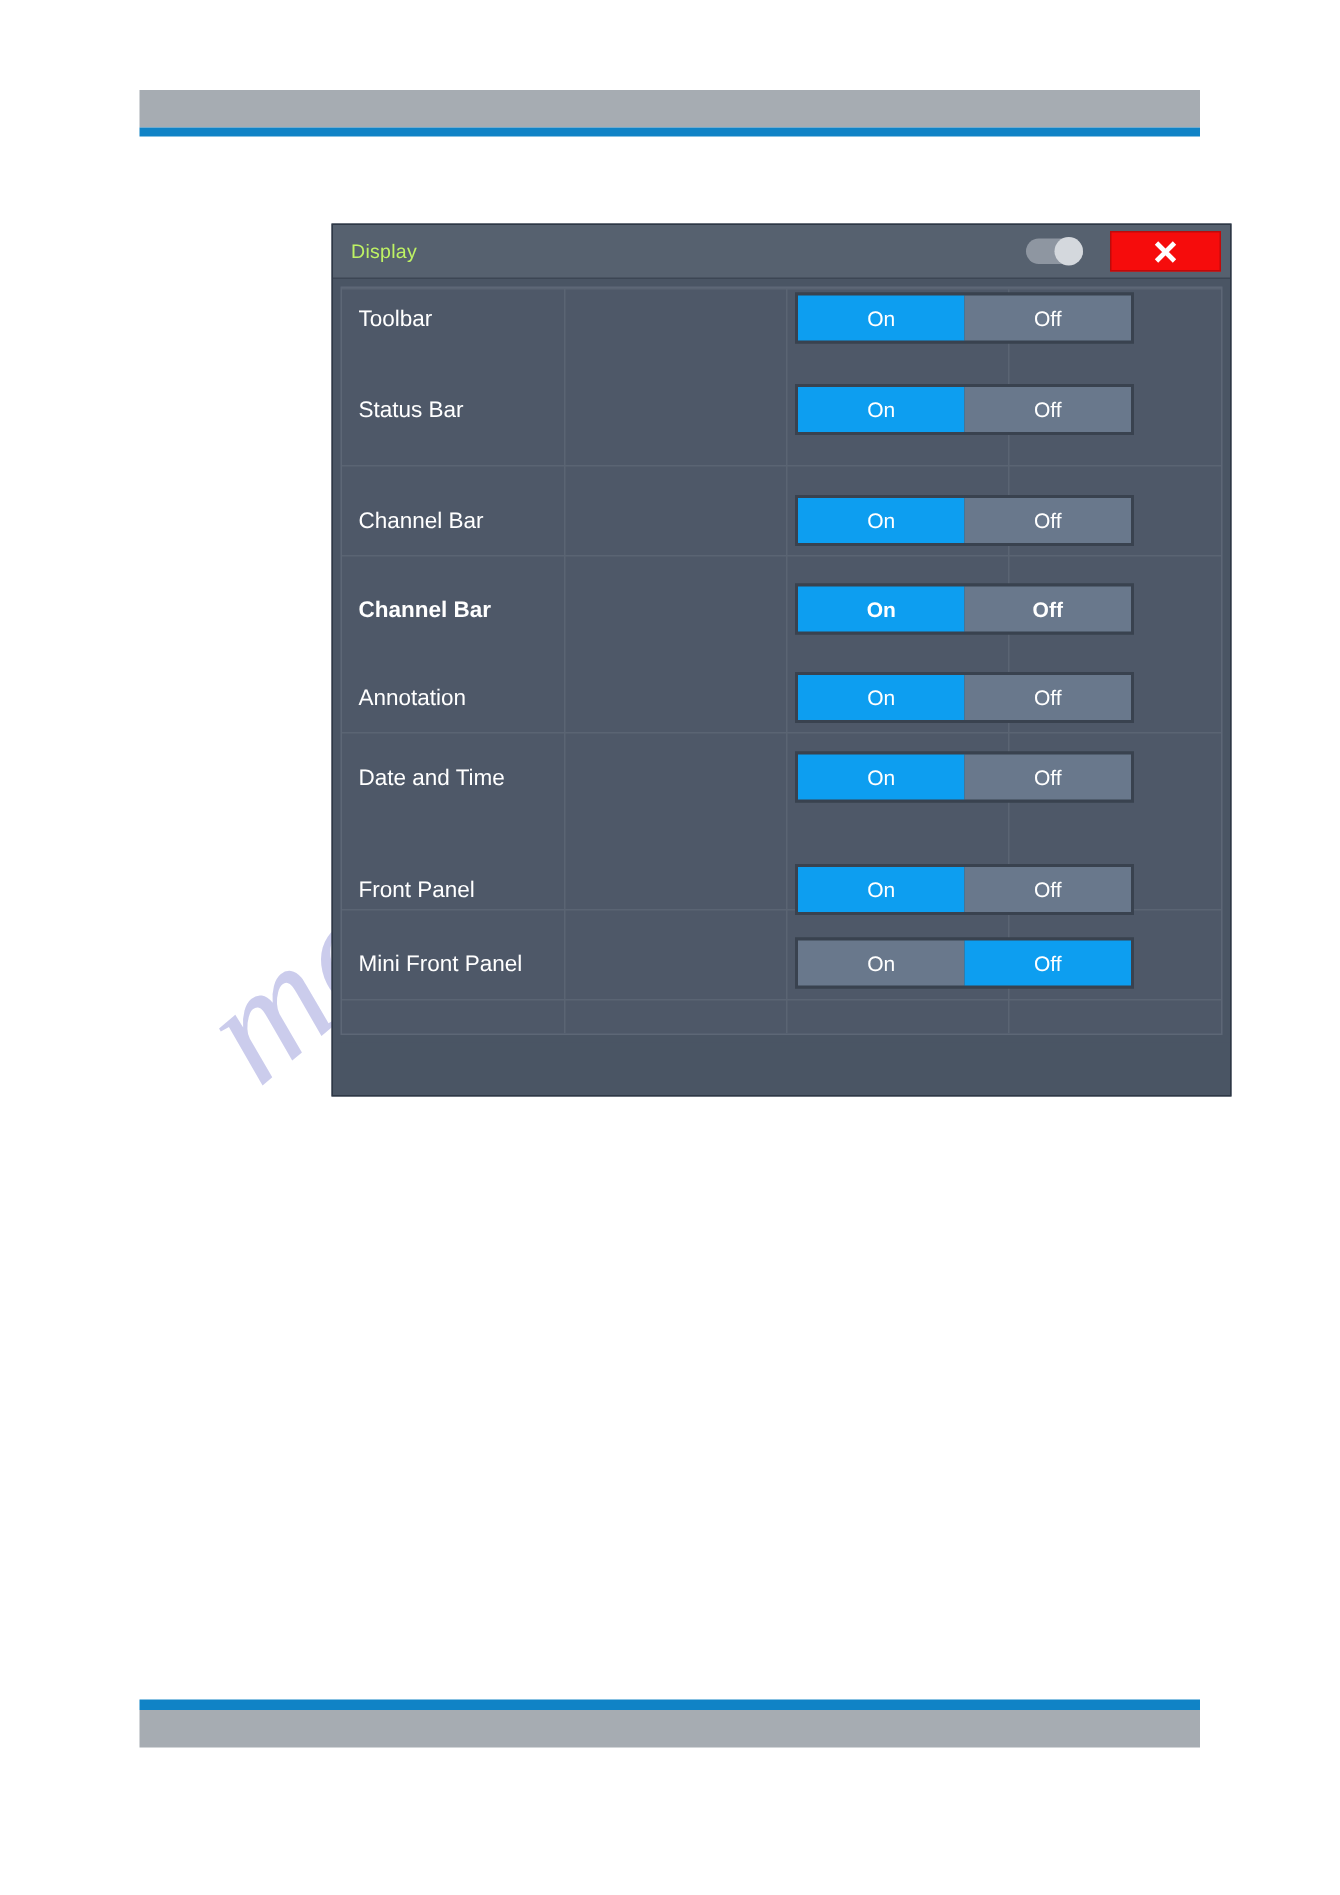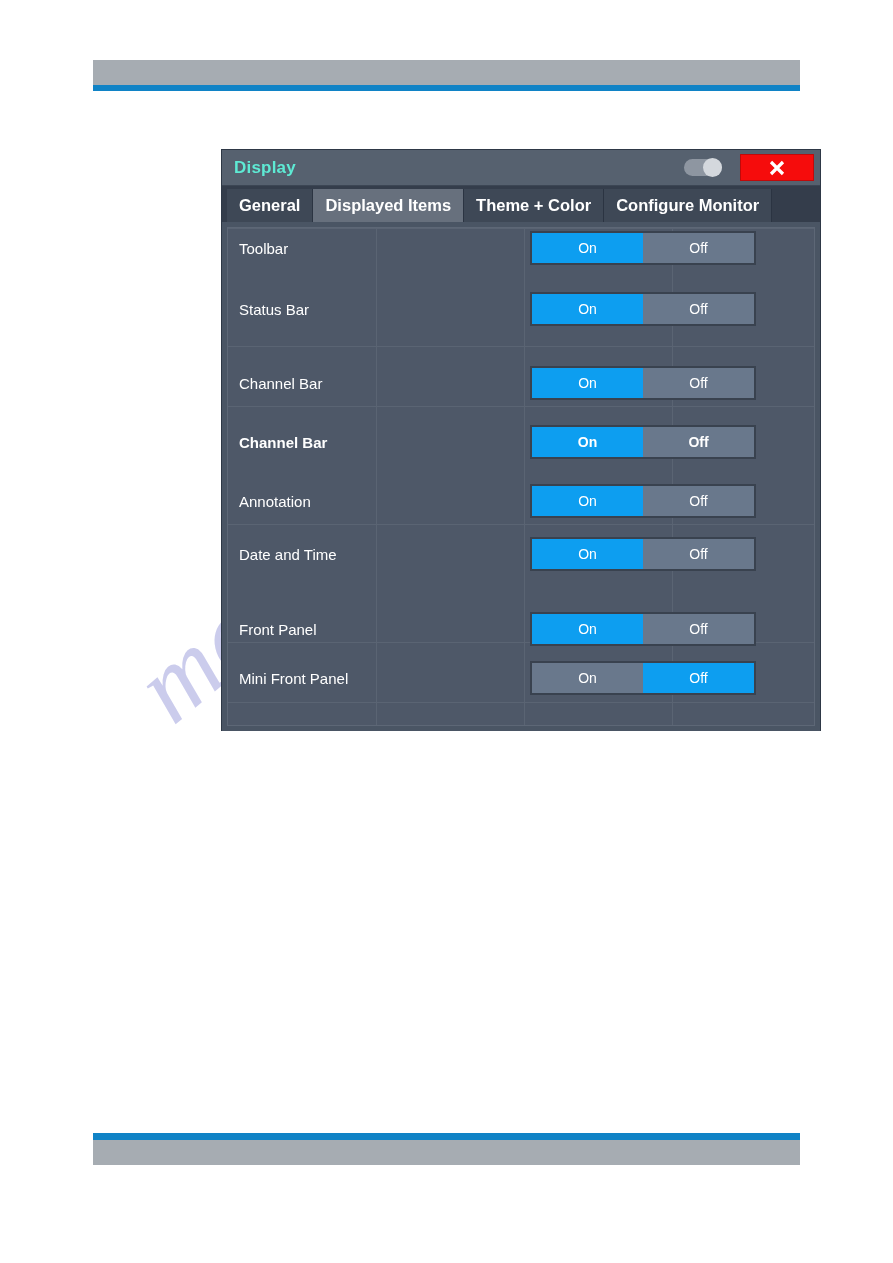--- a/index.html
+++ b/index.html
@@ -90,23 +90,23 @@
   .titlebar {
     position: relative;
     height: 35px;
     background: #56616f;
     border-bottom: 1px solid #3c4654;
     display: flex;
     align-items: center;
   }
   .title-text {
     margin-left: 12px;
-    color: #5eead4;
-    font-size: 17px;
-    font-weight: bold;
+    color: #bef264;
+    font-size: 13px;
+    font-weight: normal;
     letter-spacing: 0.2px;
   }
   .titlebar-right {
     margin-left: auto;
     display: flex;
     align-items: center;
     height: 100%;
   }
   .toggle-pill {
     position: relative;
@@ -255,26 +255,20 @@
         <div class="knob"></div>
       </div>
       <div class="close-button">
         <svg width="20" height="20" viewBox="0 0 20 20">
           <path d="M4 4 L16 16 M16 4 L4 16" stroke="#ffffff" stroke-width="3.2" stroke-linecap="butt"></path>
         </svg>
       </div>
     </div>
   </div>
 
-  <div class="tabstrip">
-    <div class="tab">General</div>
-    <div class="tab active">Displayed Items</div>
-    <div class="tab">Theme + Color</div>
-    <div class="tab">Configure Monitor</div>
-  </div>
 
   <div class="content">
     <div class="grid-panel">
 
       <div class="vline" style="left:148px;"></div>
       <div class="vline" style="left:296px;"></div>
       <div class="vline" style="left:444px;"></div>
       <div class="hline" style="top:0px;"></div>
       <div class="hline" style="top:118px;"></div>
       <div class="hline" style="top:178px;"></div>

